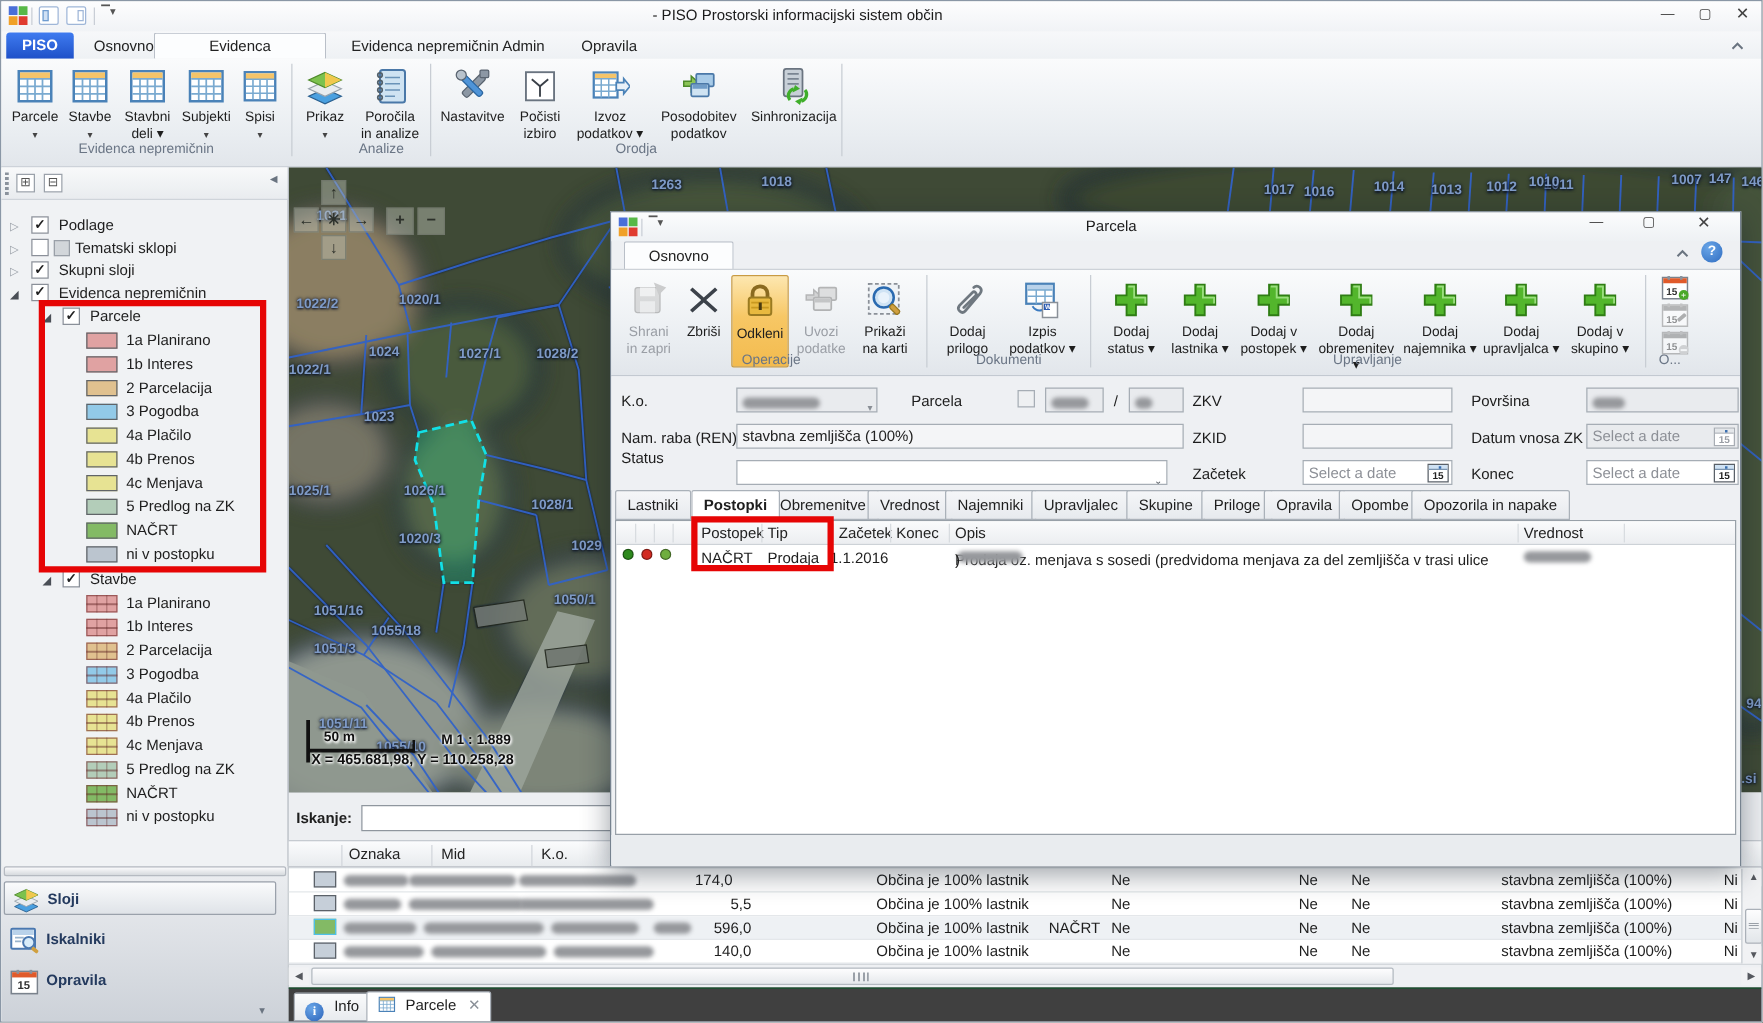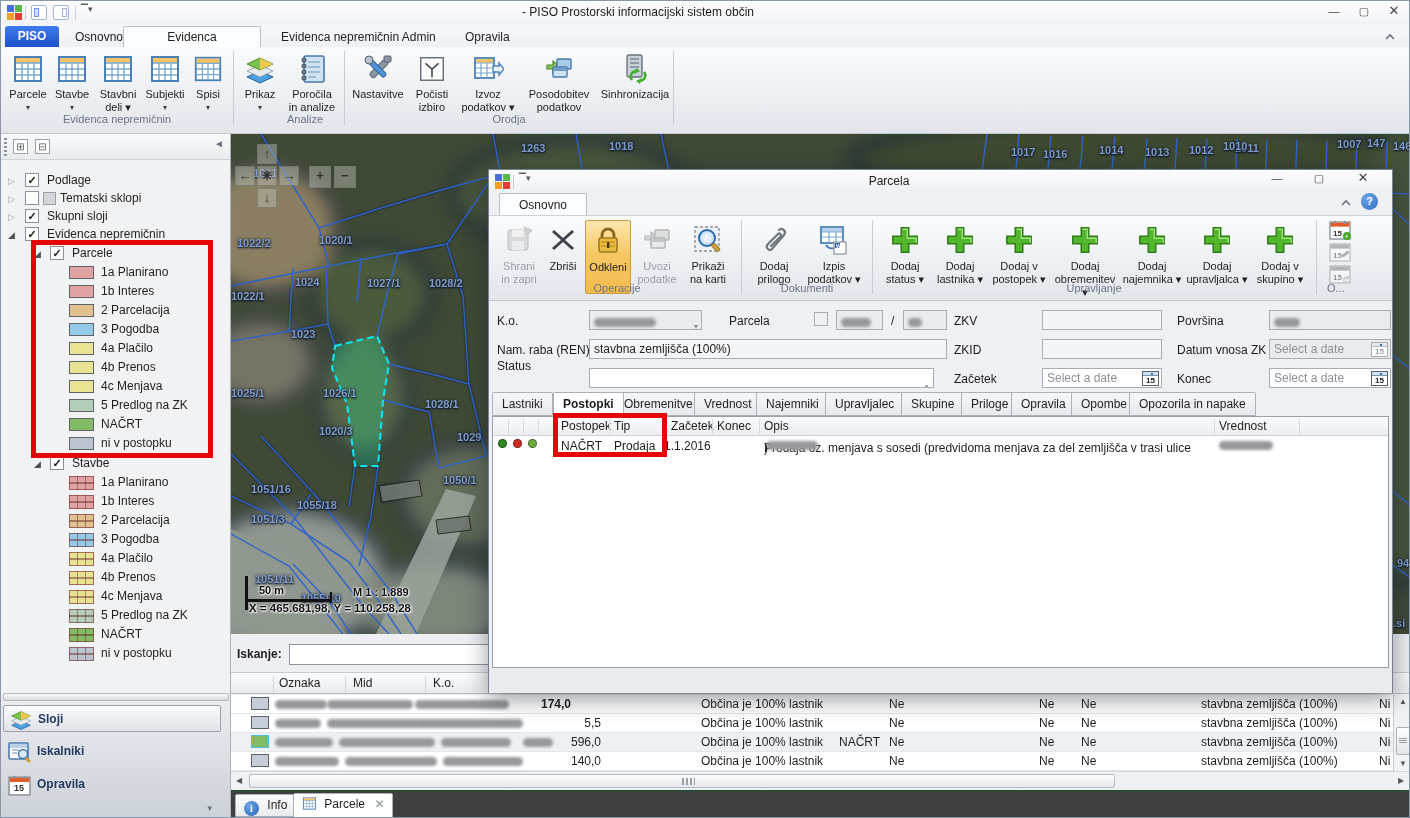--- a/index.html
+++ b/index.html
@@ -663,21 +663,21 @@
     </div>
   </div>
 
   <div class="btable">
 
     <div class="brow" style="top:0;">
       <span class="rswatch" style="background-color: rgb(198, 207, 217);"></span>
       <span class="cell" style="left:44px;"><span class="blurval" style="width:52px;"></span></span>
       <span class="cell" style="left:96px;"><span class="blurval" style="width:86px;"></span></span>
       <span class="cell" style="left:184px;"><span class="blurval" style="width:94px;"></span></span>
-      <span class="cell" style="left:310px;width:60px;text-align:left;font-weight:bold;">174,0</span>
+      <span class="cell" style="left:310px;width:60px;text-align:center;">174,0</span>
       <span class="cell" style="left:470px;">Občina je 100% lastnik</span>
       <span class="cell" style="left:658px;">Ne</span>
       <span class="cell" style="left:808px;">Ne</span>
       <span class="cell" style="left:850px;">Ne</span>
       <span class="cell" style="left:970px;">stavbna zemljišča (100%)</span>
       <span class="cell" style="left:1148px;">Ni</span>
     </div>
 
     <div class="brow" style="top:19px;">
       <span class="rswatch" style="background-color: rgb(198, 207, 217);"></span>

